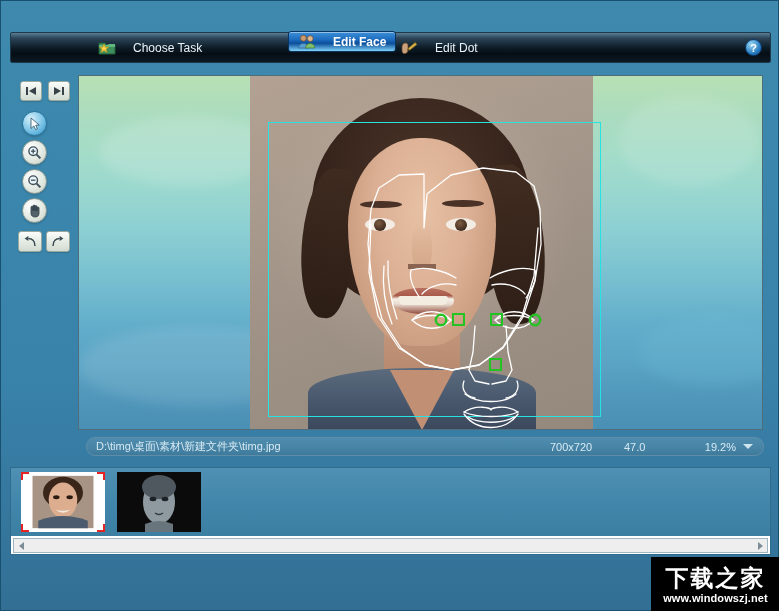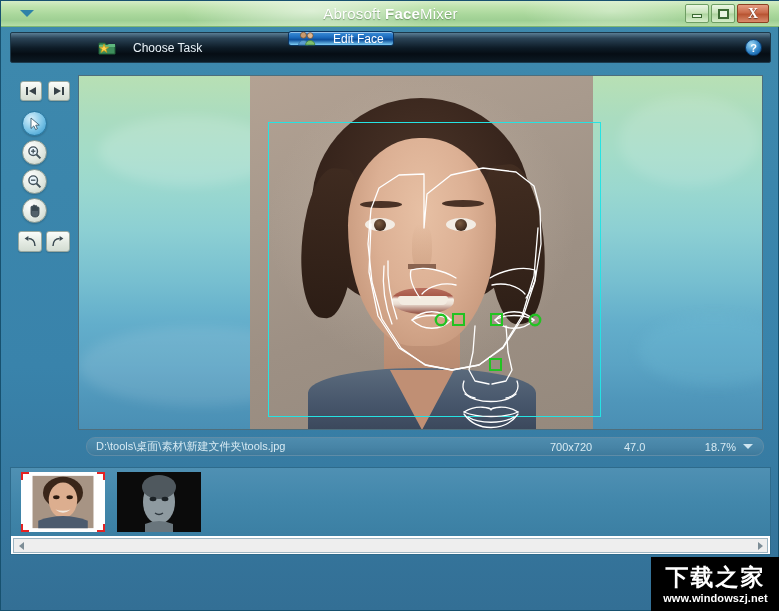--- a/index.html
+++ b/index.html
@@ -84,26 +84,27 @@
     position: absolute; top: 0; height: 29px;
     display: flex; align-items: center; gap: 17px;
     padding: 0 9px;
     color: #e9f2f8;
     font-size: 12px;
     white-space: nowrap;
     cursor: pointer;
     user-select: none;
   }
   .tab.active {
-    top: -2px; height: 15px;
+    top: -2px; height: 21px;
     background: linear-gradient(180deg,#3d8fd8 0%, #1d6cbe 40%, #0d4f9b 60%, #7fd0f6 100%);
     border: 1px solid #0a3460;
     border-radius: 3px;
     box-shadow: inset 0 1px 0 rgba(255,255,255,.45);
     color: #ffffff;
+    font-weight: bold;
   }
   .tabicon { width: 18px; height: 18px; position: relative; flex: none; }
 
   #help-icon {
     position: absolute; right: 8px; top: 6px;
     width: 17px; height: 17px; border-radius: 50%;
     background: radial-gradient(circle at 35% 30%, #9fd9f5, #2a7fc4 60%, #12508e);
     border: 1px solid #0b3c6c;
     color: #fff; font-size: 11px; font-weight: bold;
     display:flex; align-items:center; justify-content:center;
@@ -289,50 +290,30 @@
 
   
   #watermark {
     position: absolute; left: 650px; top: 556px; width: 129px; height: 55px;
     background: #000000;
     display: flex; flex-direction: column; align-items: center; justify-content: center;
     overflow: hidden;
   }
   #wm-cn {
     color: #ffffff; font-size: 23px; font-weight: bold;
-    font-family: Liberation Serif, serif;
+    font-family: Liberation Sans, sans-serif;
     letter-spacing: 2px; line-height: 26px;
   }
   #wm-url { color:#ffffff; font-size: 11px; font-weight: bold; letter-spacing:.1px; line-height: 14px; }
 </style>
 </head>
 <body>
 
 <div id="window">
 
-  <div id="titlebar">
-    <div class="glow"></div>
-    <div class="glow2"></div>
-
-    <div id="sysmenu-arrow"></div>
-
-    <div id="app-title">
-      <span>Abrosoft </span><b>Face</b><span>Mixer</span>
-    </div>
-
-    <div class="winbtn" id="btn-min">
-      <span class="gl-min"></span>
-    </div>
-    <div class="winbtn" id="btn-max">
-      <span class="gl-max"></span>
-    </div>
-    <div class="winbtn" id="btn-close">
-      <span class="gl-close">X</span>
-    </div>
-  </div>
 
   <div id="tabstrip">
 
     <div class="tab" style="left:78px;">
       <span class="tabicon">
         <svg width="18" height="18" viewBox="0 0 18 18">
           <path d="M1 4h6l1.6 2H17v9H1z" fill="#3f8f5c" stroke="#1f5c37" stroke-width="1"></path>
           <path d="M1 6h8l2-1h6v3H1z" fill="#5fb87e" stroke="none"></path>
           <polygon points="6,5 7.2,8.2 10.6,8.2 7.9,10.2 8.9,13.4 6,11.4 3.1,13.4 4.1,10.2 1.4,8.2 4.8,8.2" fill="#ffd34d" stroke="#c79a18" stroke-width=".7"></polygon>
         </svg>
@@ -346,20 +327,30 @@
         <svg width="18" height="18" viewBox="0 0 18 18">
           <circle cx="5.4" cy="5.2" r="3" fill="#c99a6e" stroke="#6e4b2d" stroke-width=".7"></circle>
           <path d="M0.6 15c0-3 2.2-4.6 4.8-4.6S10.2 12 10.2 15z" fill="#5c9dcf" stroke="#2e6b9c" stroke-width=".7"></path>
           <circle cx="12.2" cy="5.6" r="2.9" fill="#e0b68d" stroke="#6e4b2d" stroke-width=".7"></circle>
           <path d="M7.6 15c0-2.9 2.1-4.5 4.6-4.5S16.8 12.1 16.8 15z" fill="#7fbf6e" stroke="#3f7a33" stroke-width=".7"></path>
         </svg>
       </span>
       <span>Edit Face</span>
     </div>
 
+    <div class="tab" style="left:380px;">
+      <span class="tabicon">
+        <svg width="18" height="18" viewBox="0 0 18 18">
+          <path d="M2 8c0-2 1.2-4 3.4-4 1.8 0 2.6 1 2.6 2.6V11c0 2.2-1.4 3.6-3.4 3.6S2 13.2 2 11.2z" fill="#caa07a" stroke="#6a4528" stroke-width=".7"></path>
+          <path d="M8 9.4 15.2 3.6l1.6 1.9L9.6 11.2z" fill="#d8b24a" stroke="#8a6b16" stroke-width=".7"></path>
+          <path d="M8 9.4 9.6 11.2 7.2 12z" fill="#5a4a28"></path>
+        </svg>
+      </span>
+      <span>Edit Dot</span>
+    </div>
 
 
 
     <div id="help-icon">?</div>
   </div>
 
   <div id="workarea">
 
     <div id="lefttools">
 
@@ -495,24 +486,24 @@
         <g>
           <rect x="466" y="365" width="12" height="12" fill="none" stroke="#22c322" stroke-width="2.4"></rect>
           <rect x="410" y="393" width="12" height="12" fill="none" stroke="#22c322" stroke-width="2.4"></rect>
           <circle cx="362" cy="244" r="5.2" fill="none" stroke="#22c322" stroke-width="2.4"></circle>
           <circle cx="456" cy="244" r="5.2" fill="none" stroke="#22c322" stroke-width="2.4"></circle>
         </g>
       </svg>
     </div>
 
     <div id="statusbar">
-      <div id="status-path">D:\tools\桌面\素材\新建文件夹\tools.jpg</div>
+      <div id="status-path">D:\timg\桌面\素材\新建文件夹\timg.jpg</div>
       <div id="status-dims">700x720</div>
       <div id="status-val">47.0</div>
-      <div id="status-zoom">18.7%</div>
+      <div id="status-zoom">19.2%</div>
       <div id="zoom-caret"></div>
     </div>
   </div>
 
   <div id="thumbpanel">
     <div id="thumbstrip">
 
       <div class="thumb sel" style="left:10px;">
         <div class="thumb-img">
           <svg width="100%" height="100%" viewBox="0 0 84 60" preserveAspectRatio="none">

